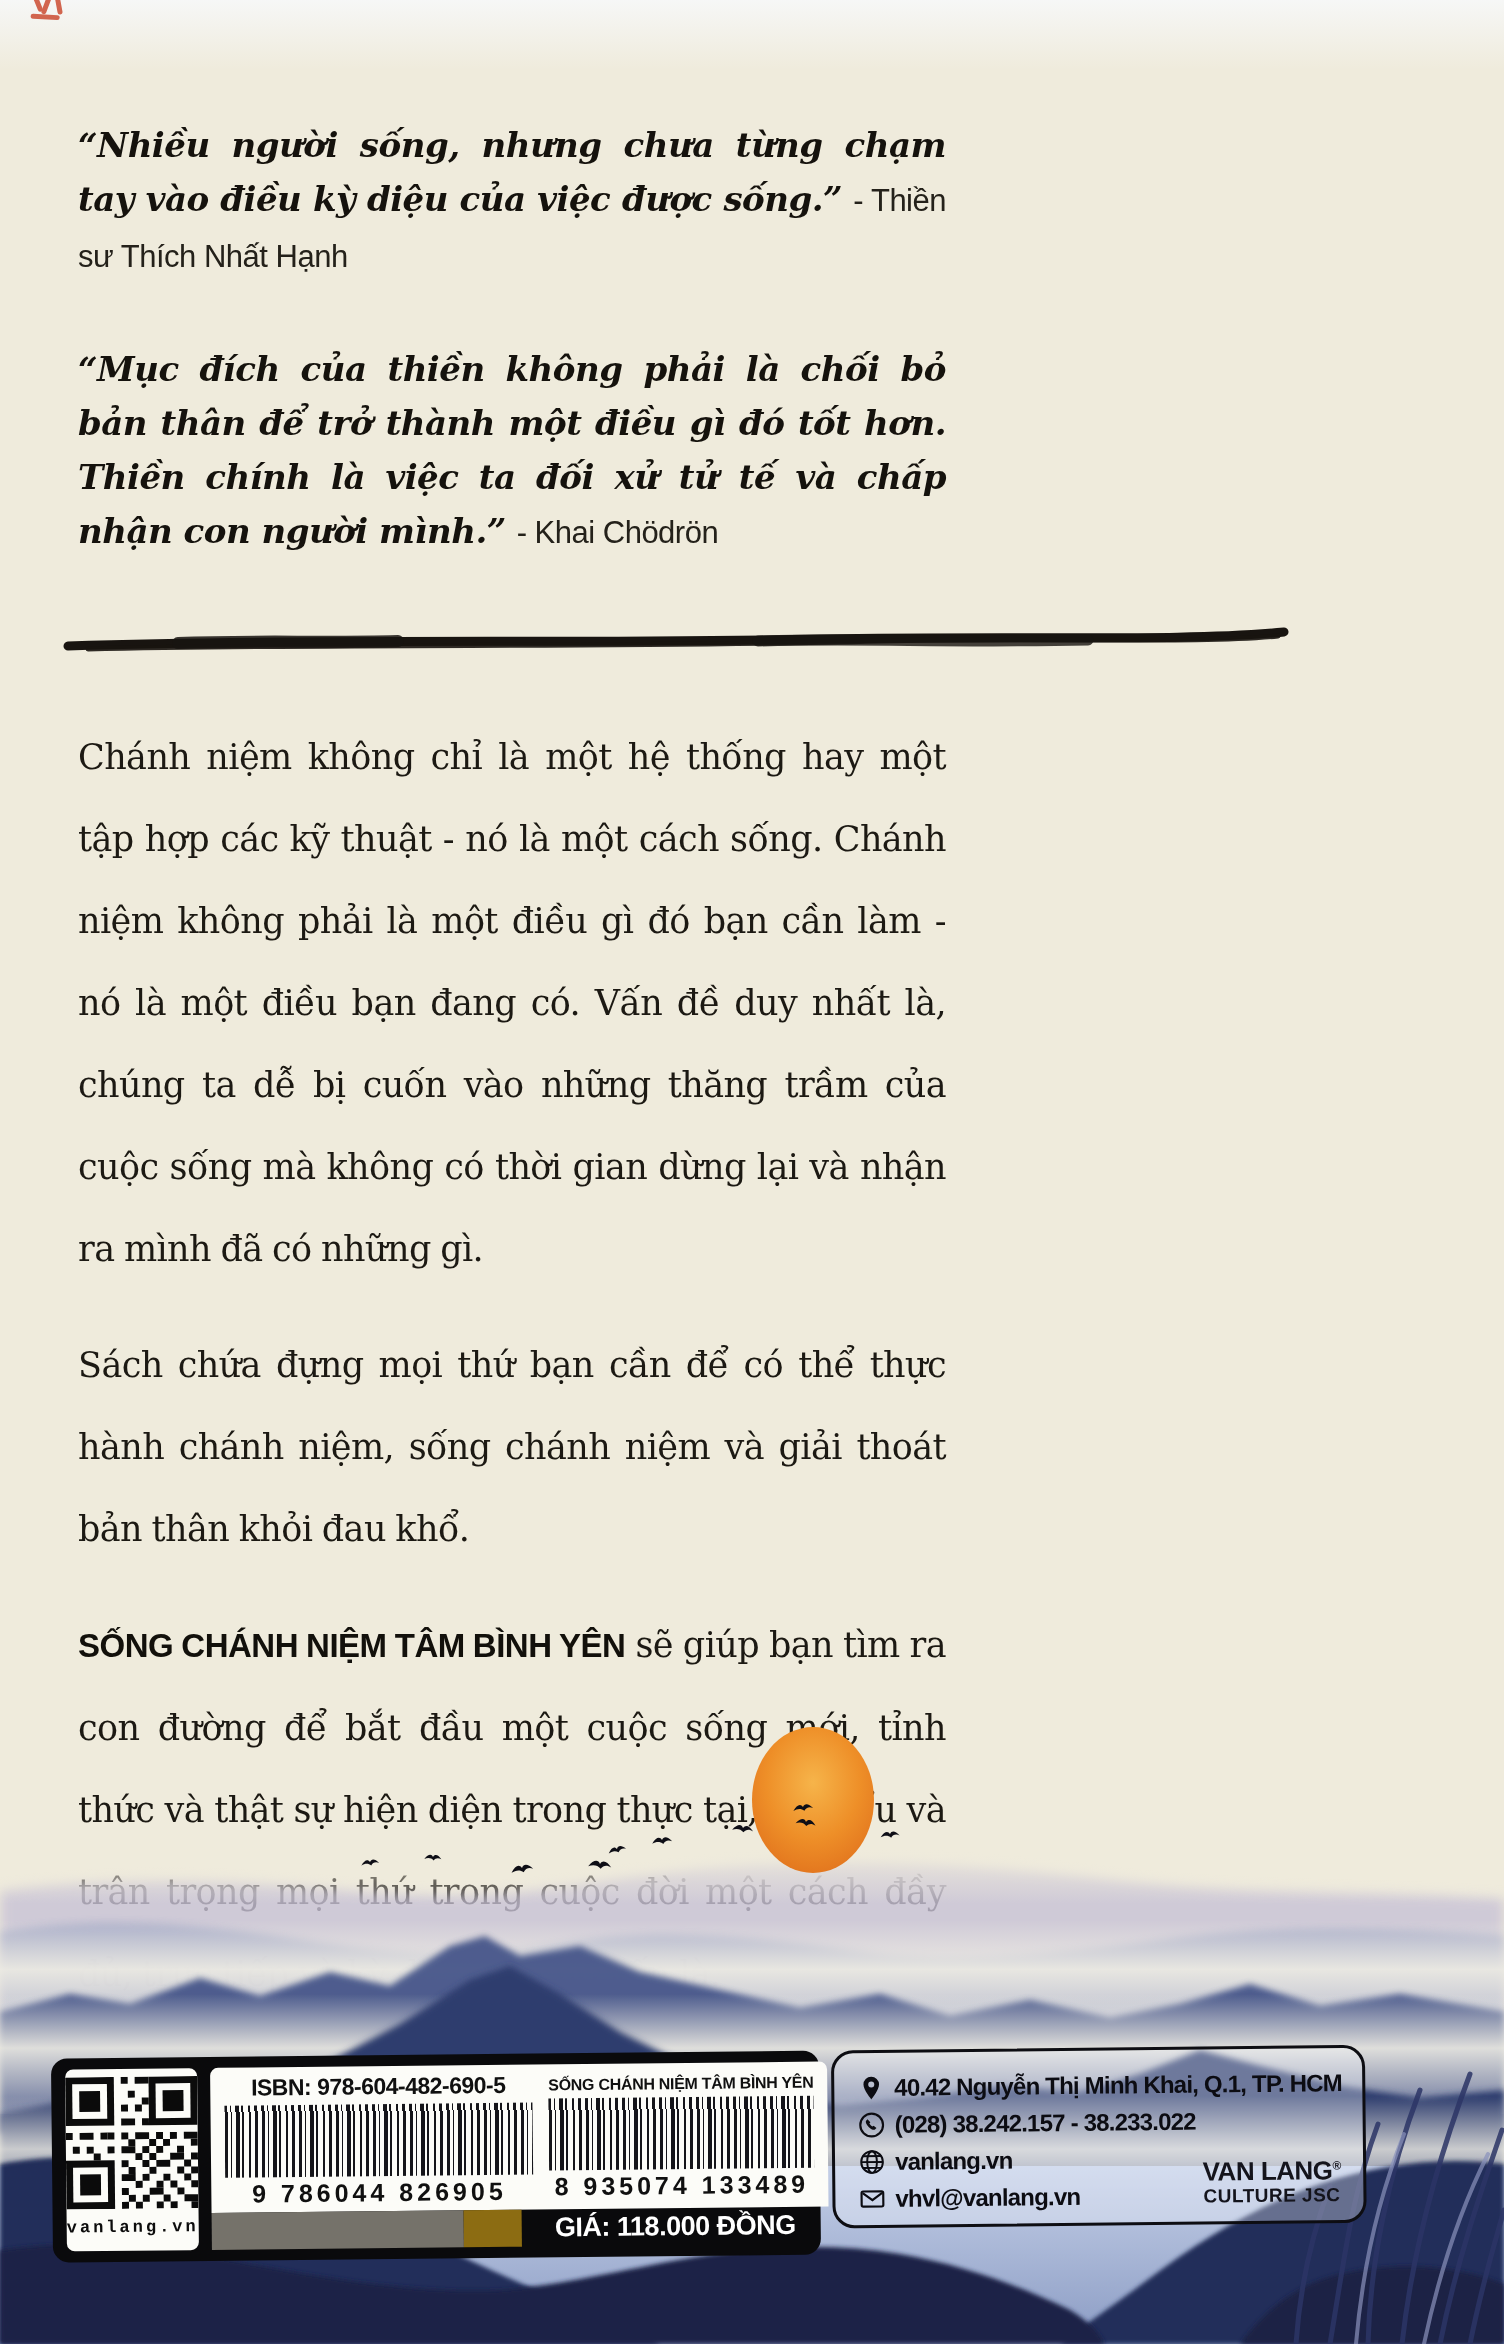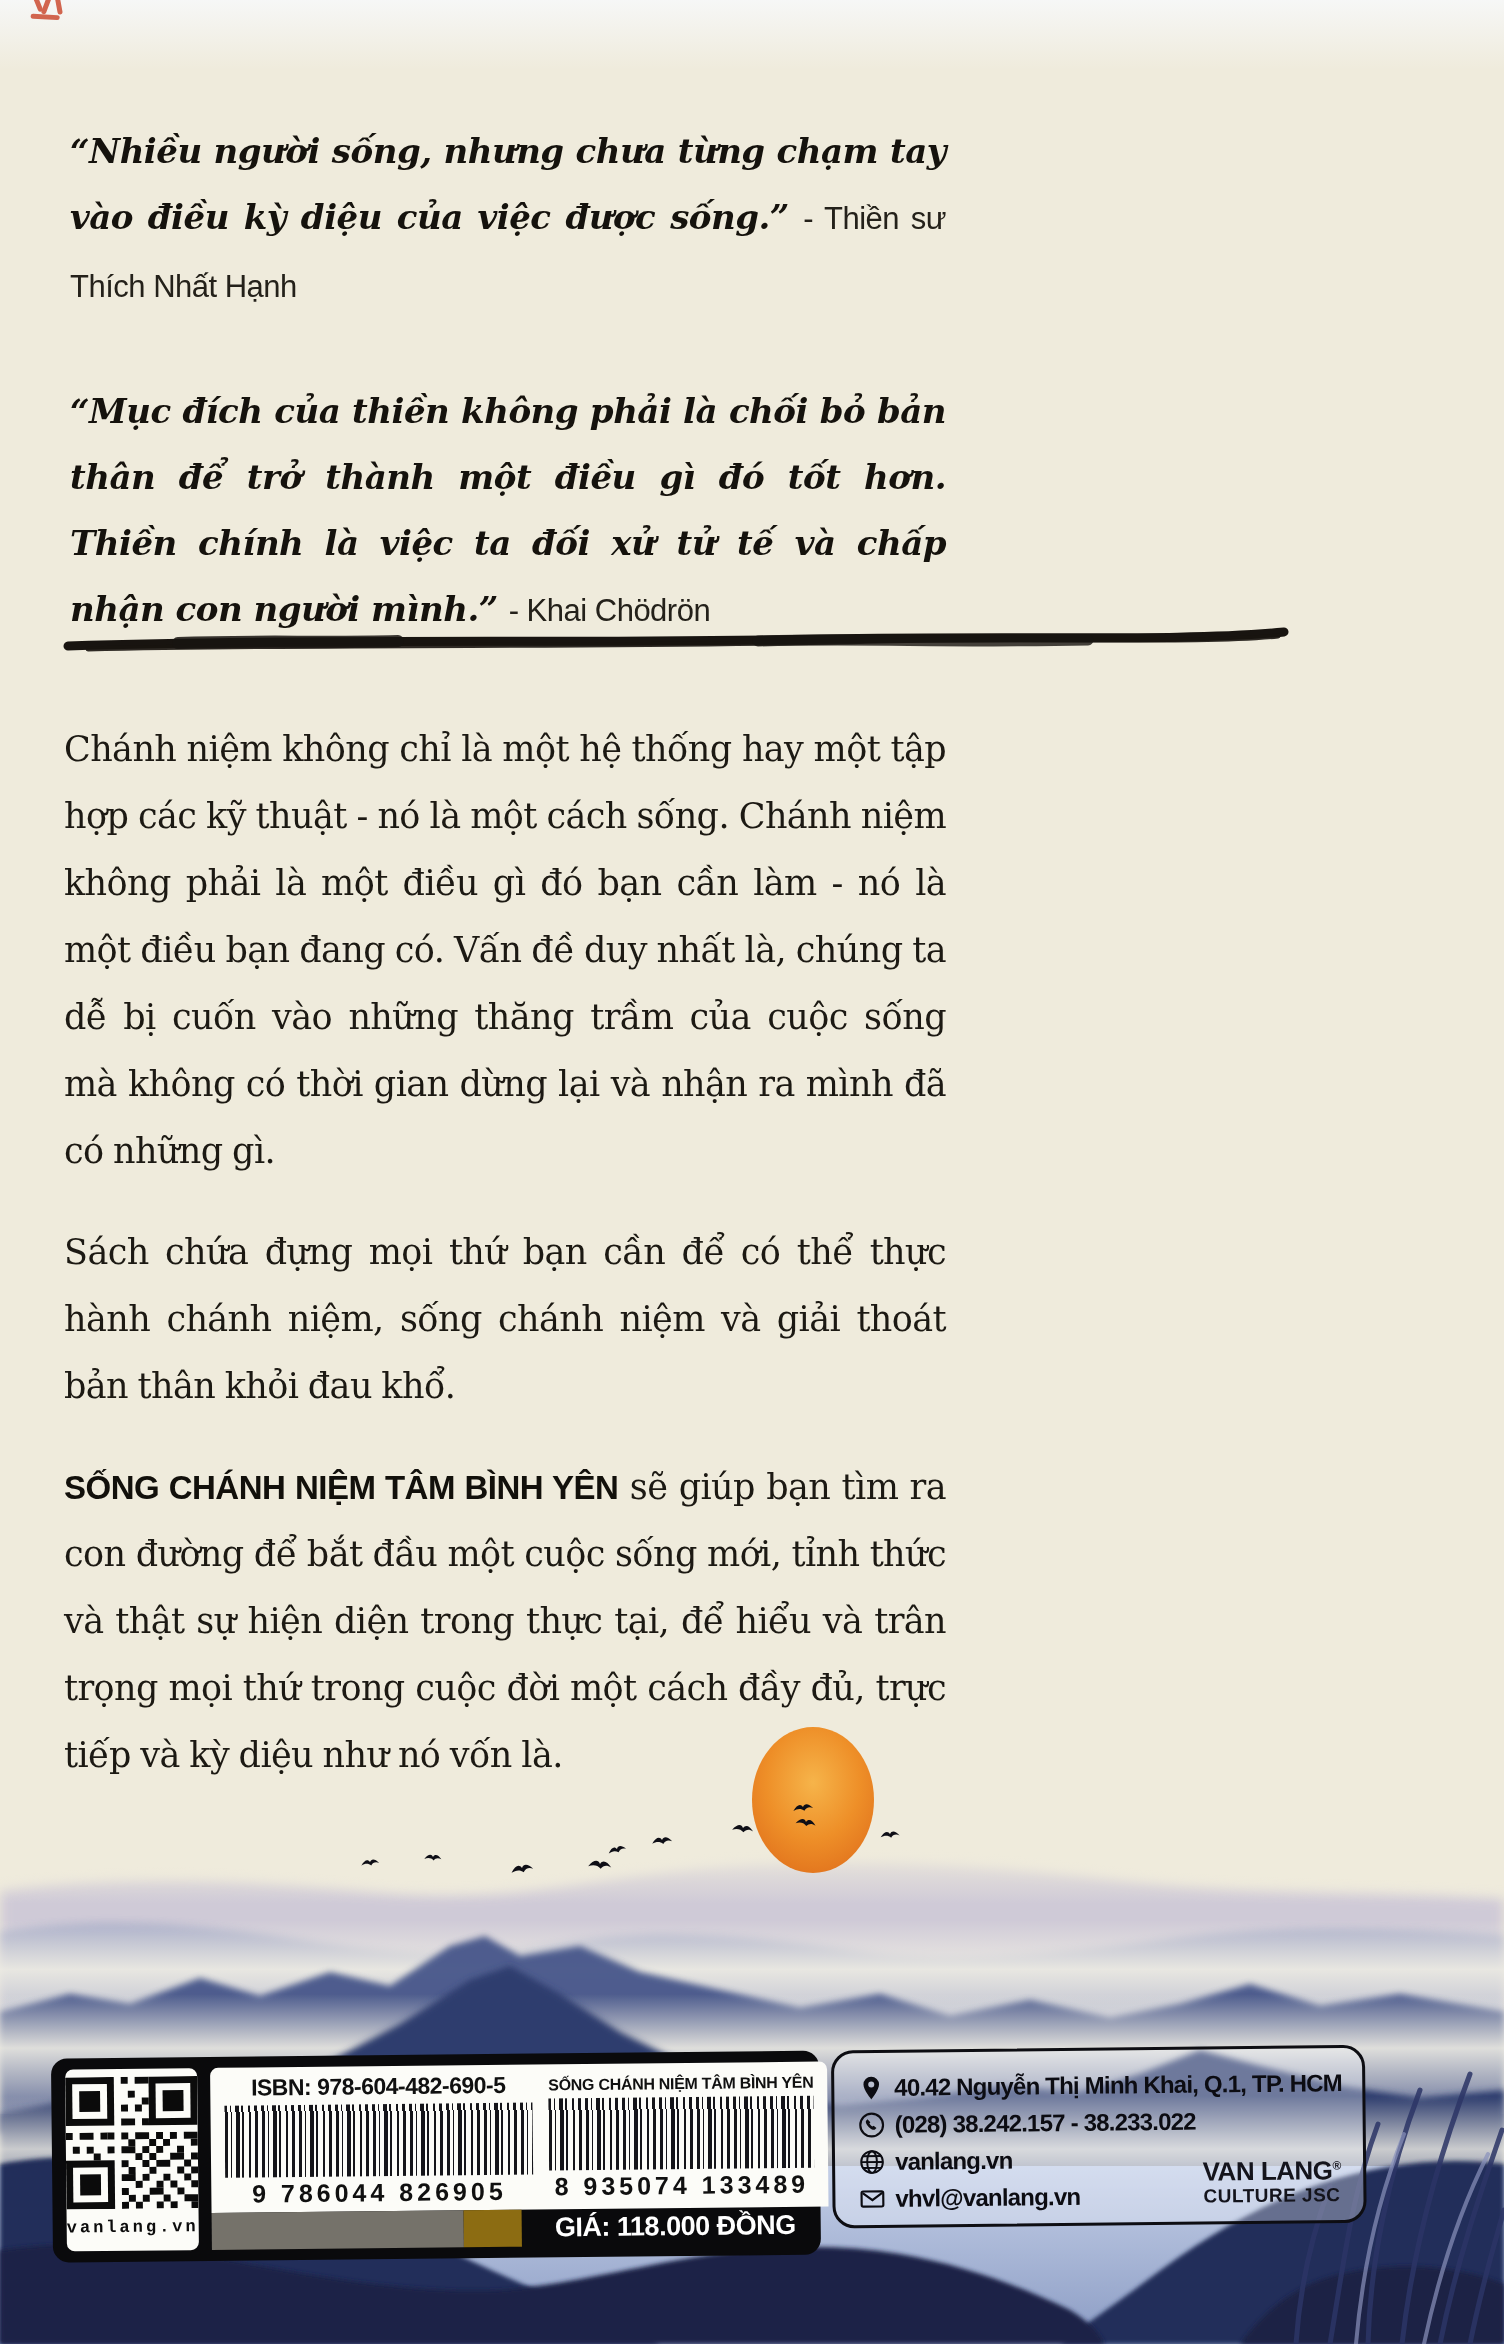--- a/index.html
+++ b/index.html
@@ -4,29 +4,29 @@
 <style>
   html,body{margin:0;padding:0;background:#888;}
   .page{position:relative;width:1504px;height:2344px;background:#efebdc;overflow:hidden;
         font-family:"DejaVu Serif",serif;}
   .page::before{content:"";position:absolute;left:0;top:0;width:100%;height:70px;
         background:linear-gradient(180deg,rgba(248,250,253,.8),rgba(248,250,253,0));pointer-events:none;}
   
   .seal{position:absolute;left:26px;top:-6px;width:40px;height:34px;transform:rotate(8deg);opacity:.85;}
   
   .quotes{position:absolute;left:62px;top:118px;width:884px;}
-  .quote{margin:0 0 58px 8px;font-size:34px;line-height:66px;text-align:justify;color:#15120d;}
+  .quote{margin:0 0 58px 16px;font-size:34px;line-height:54px;text-align:justify;color:#15120d;}
   .q-text{font-style:italic;font-weight:bold;letter-spacing:-0.5px;}
   .q-author{font-family:"Liberation Sans",sans-serif;font-weight:500;font-style:normal;
         font-size:31px;color:#24211a;letter-spacing:-0.5px;}
   
   .divider{position:absolute;left:58px;top:610px;width:1236px;height:52px;}
   
   .body-text{position:absolute;left:62px;top:716px;width:884px;color:#1c1913;}
-  .body-text p{margin:0 0 34px 2px;font-size:35px;line-height:67px;letter-spacing:-0.6px;
+  .body-text p{margin:0 0 34px 16px;font-size:35px;line-height:82px;letter-spacing:-0.6px;
         word-spacing:-1px;text-align:justify;}
   .lead{font-family:"Liberation Sans",sans-serif;font-weight:800;font-size:33px;
         letter-spacing:-0.5px;color:#12100b;}
   
   .landscape{position:absolute;left:0;top:1694px;width:1504px;height:650px;}
   
   .footer-strip{position:absolute;left:52px;top:2052px;width:1262px;height:210px;
         display:flex;gap:12px;transform:rotate(-0.6deg);}
   .black-panel{width:768px;height:204px;background:#0a0a0c;border-radius:16px;
         display:flex;align-items:center;padding:0 14px;box-sizing:border-box;}

